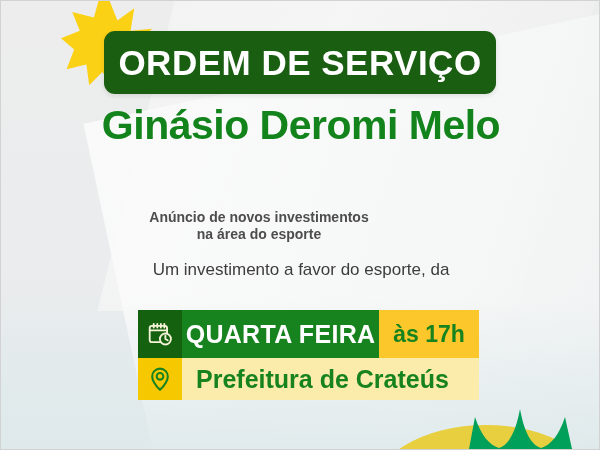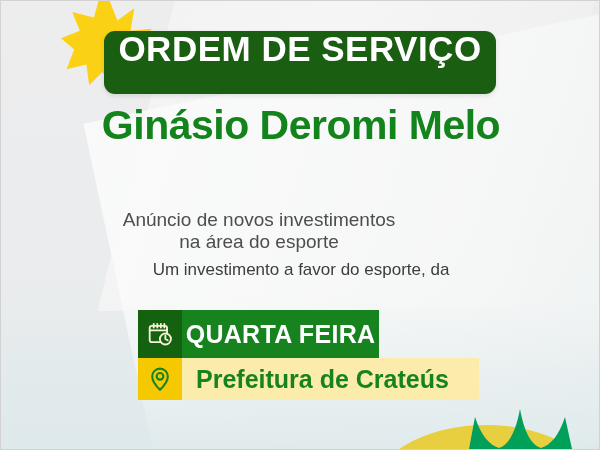--- a/index.html
+++ b/index.html
@@ -93,21 +93,21 @@
   
   .banner {
     position: absolute;
     left: 103px;
     top: 30px;
     width: 392px;
     height: 63px;
     background: #1a5e12;
     border-radius: 11px;
     display: flex;
-    align-items: flex-start;
+    align-items: center;
     justify-content: center;
     box-shadow: 0 2px 5px rgba(0,0,0,.10);
   }
   .banner-text {
     color: #ffffff;
     font-size: 35px;
     font-weight: bold;
     letter-spacing: .5px;
     line-height: 1;
     white-space: nowrap;
@@ -133,22 +133,22 @@
   }
   .title-line.l2 { font-size: 41px; }
 
   .subtitle {
     position: absolute;
     left: 0;
     top: 208px;
     width: 516px;
     text-align: center;
     color: #4d4d4d;
-    font-weight: normal;
-    font-size: 19px;
+    font-weight: bold;
+    font-size: 14px;
     line-height: 1.18;
   }
   .subtitle div { white-space: nowrap; }
 
   .lead {
     position: absolute;
     left: 0;
     top: 258px;
     width: 600px;
     text-align: center;
@@ -288,20 +288,23 @@
           <line x1="9.5" y1="2.6" x2="9.5" y2="6"></line>
           <line x1="12.8" y1="2.6" x2="12.8" y2="6"></line>
           <line x1="16" y1="2.6" x2="16" y2="6"></line>
           <circle cx="17" cy="16.6" r="5.1" fill="#14620f"></circle>
           <polyline points="17,13.6 17,16.6 19.1,17.8"></polyline>
         </svg>
       </div>
       <div class="date-cell">
         <span class="date-main">QUARTA FEIRA</span>
       </div>
+      <div class="time-cell">
+        <span class="time-text">às 17h</span>
+      </div>
     </div>
 
     <div class="info-row bottom">
       <div class="icon-cell-yellow">
         <svg width="26" height="26" viewBox="0 0 24 24" fill="none" stroke="#17831f" stroke-width="1.9" stroke-linecap="round" stroke-linejoin="round" aria-hidden="true">
           <path d="M12 22s7.2-7.2 7.2-12.4A7.2 7.2 0 0 0 4.8 9.6C4.8 14.8 12 22 12 22z"></path>
           <circle cx="12" cy="9.5" r="3.1"></circle>
         </svg>
       </div>
       <div class="place-cell">

